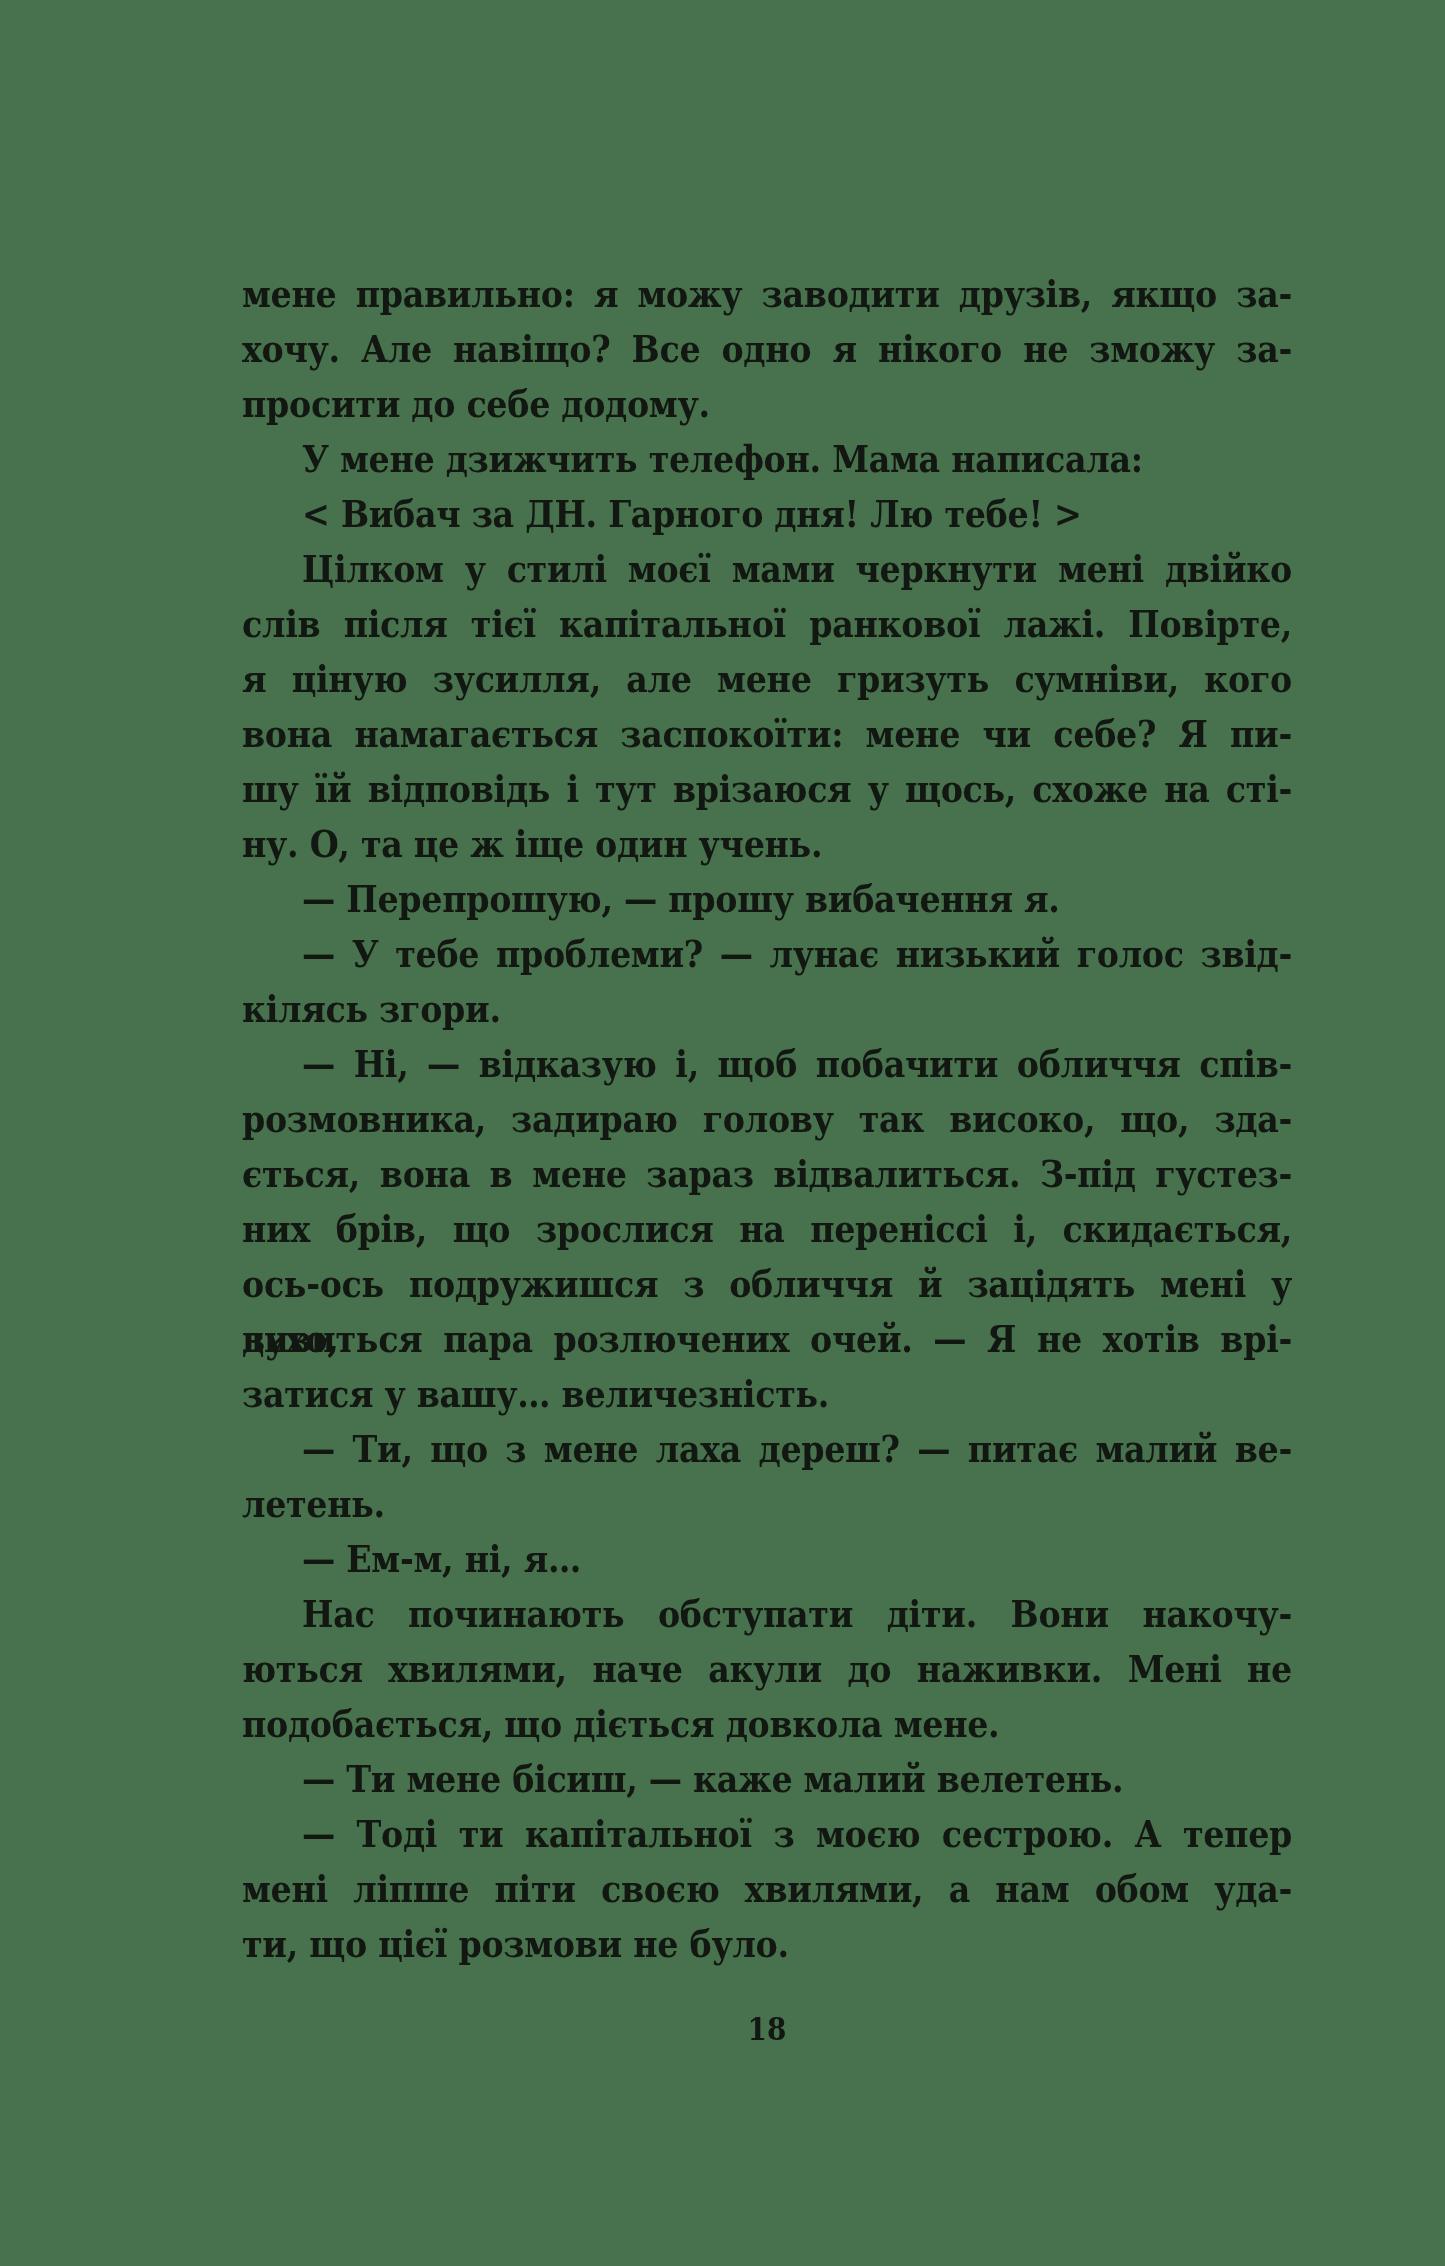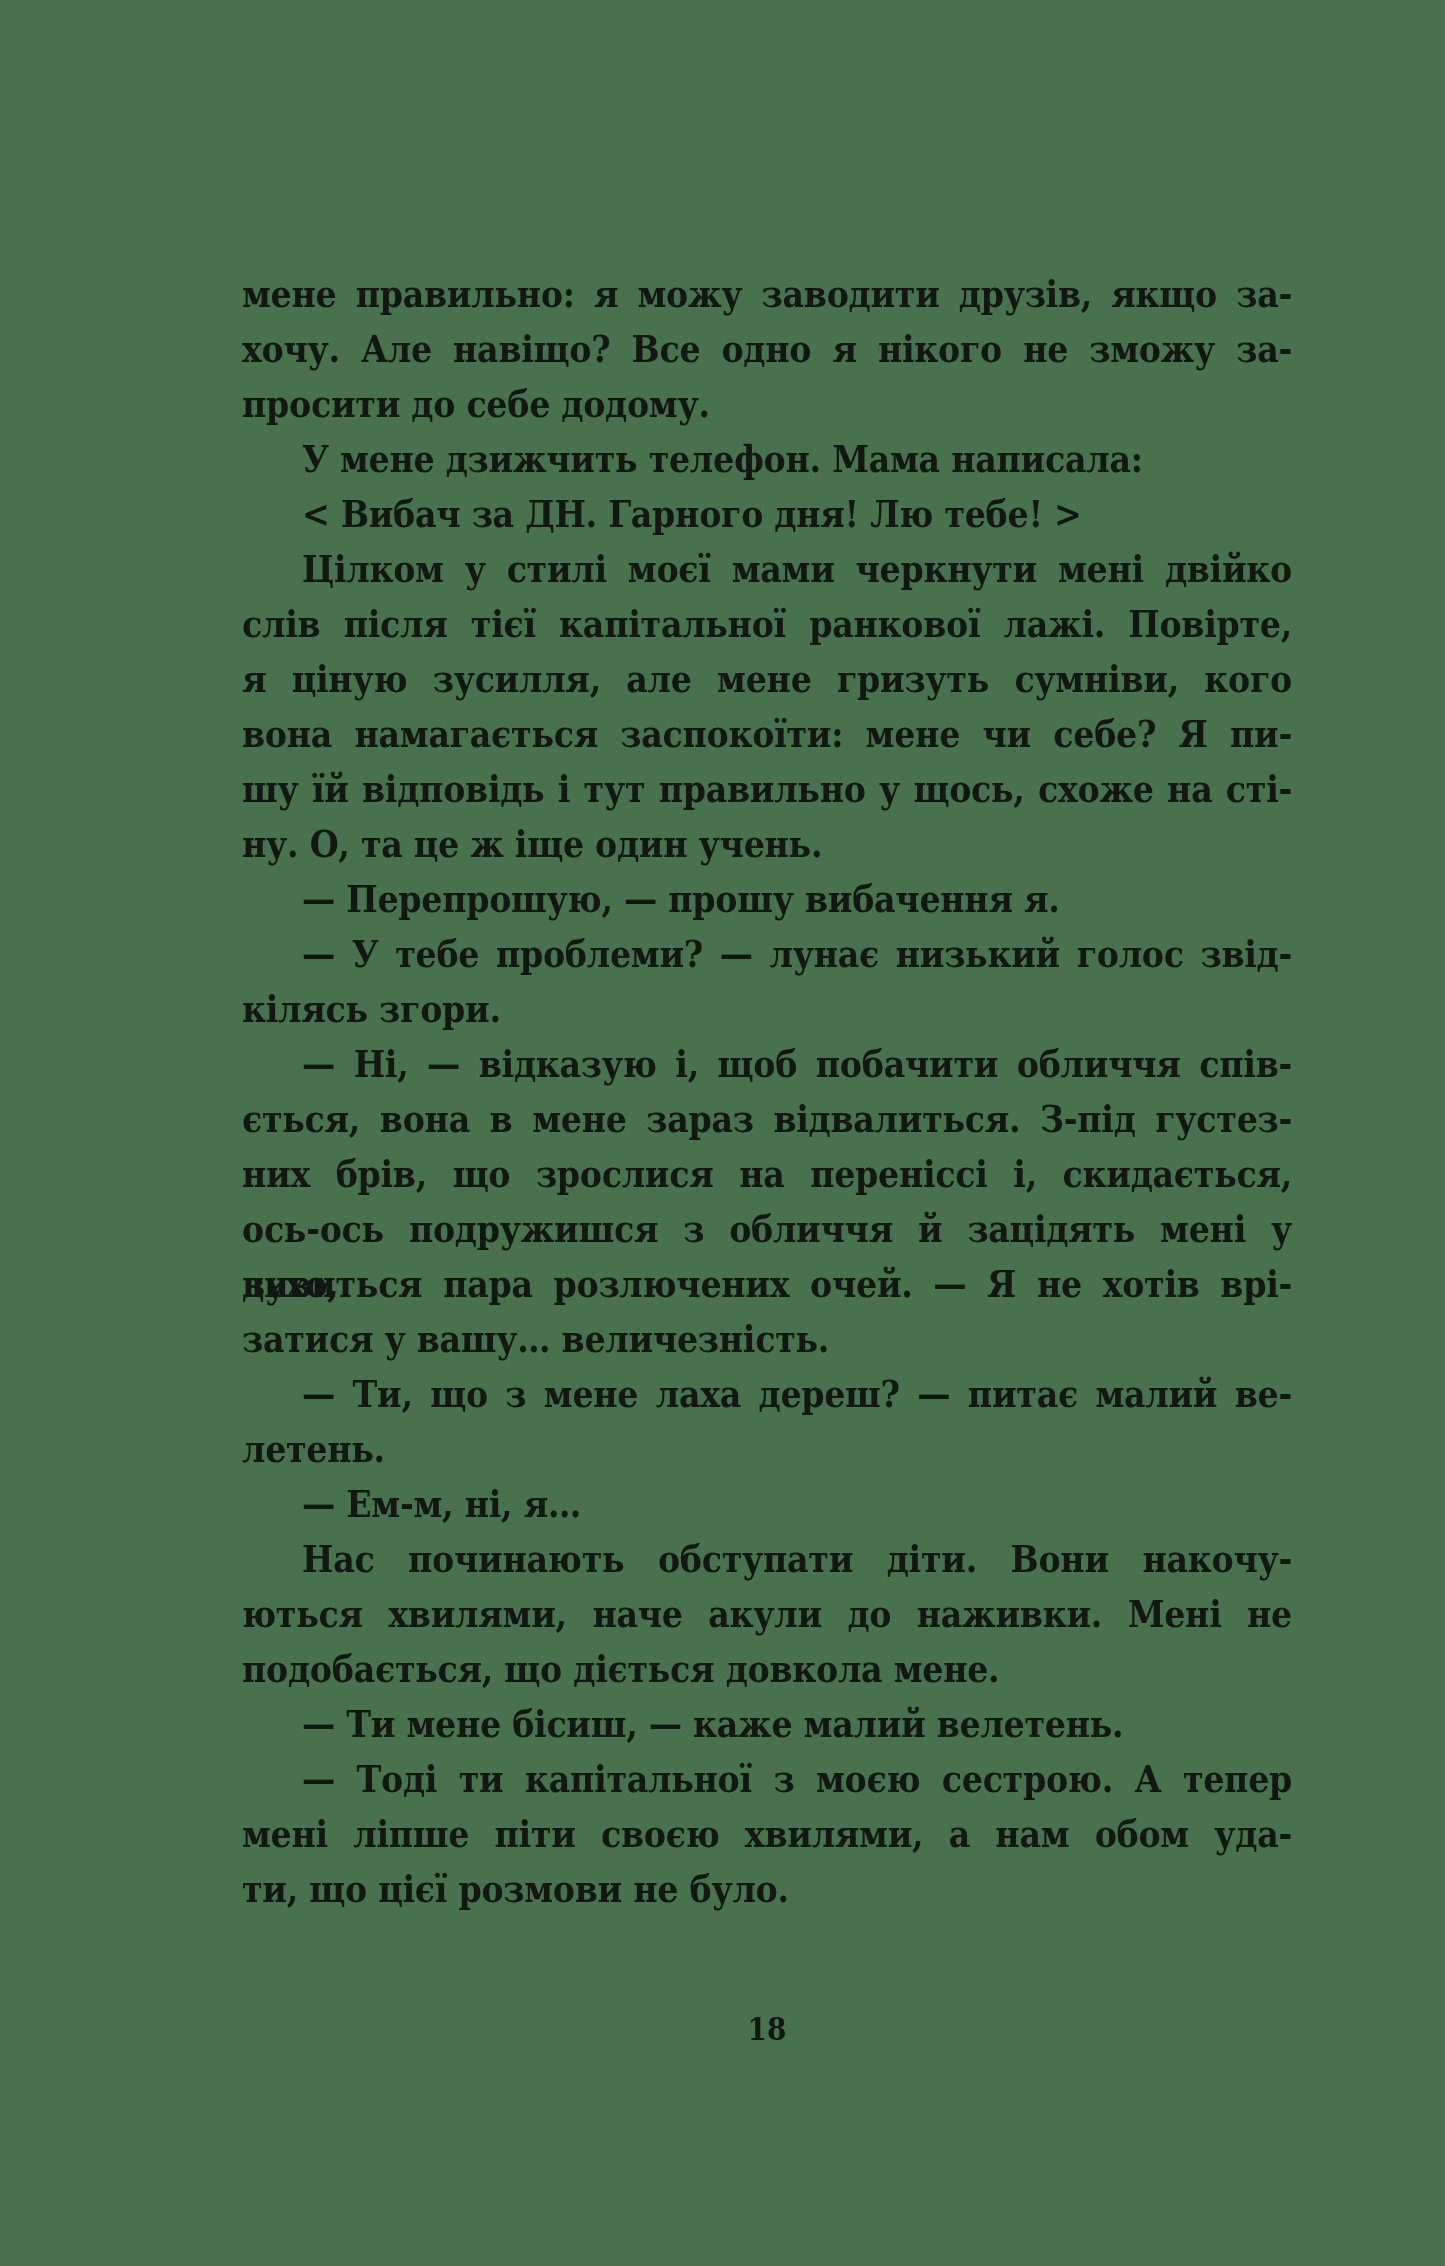--- a/index.html
+++ b/index.html
@@ -68,26 +68,27 @@
   <div class="text-block" id="text-block">
       <div class="text-line justify">мене правильно: я можу заводити друзів, якщо за-</div>
       <div class="text-line justify">хочу. Але навіщо? Все одно я нікого не зможу за-</div>
       <div class="text-line left">просити до себе додому.</div>
       <div class="text-line left indent">У мене дзижчить телефон. Мама написала:</div>
       <div class="text-line left indent">&lt; Вибач за ДН. Гарного дня! Лю тебе! &gt;</div>
       <div class="text-line justify indent">Цілком у стилі моєї мами черкнути мені двійко</div>
       <div class="text-line justify">слів після тієї капітальної ранкової лажі. Повірте,</div>
       <div class="text-line justify">я ціную зусилля, але мене гризуть сумніви, кого</div>
       <div class="text-line justify">вона намагається заспокоїти: мене чи себе? Я пи-</div>
-      <div class="text-line justify">шу їй відповідь і тут правильно у щось, схоже на сті-</div>
+      <div class="text-line justify">шу їй відповідь і тут врізаюся у щось, схоже на сті-</div>
       <div class="text-line left">ну. О, та це ж іще один учень.</div>
       <div class="text-line left indent">— Перепрошую, — прошу вибачення я.</div>
       <div class="text-line justify indent">— У тебе проблеми? — лунає низький голос звід-</div>
       <div class="text-line left">кілясь згори.</div>
       <div class="text-line justify indent">— Ні, — відказую і, щоб побачити обличчя спів-</div>
+      <div class="text-line justify">розмовника, задираю голову так високо, що, зда-</div>
       <div class="text-line justify">ється, вона в мене зараз відвалиться. З-під густез-</div>
       <div class="text-line justify">них брів, що зрослися на переніссі і, скидається,</div>
       <div class="text-line justify">ось-ось подружишся з обличчя й зацідять мені у вухо,</div>
       <div class="text-line justify">дивиться пара розлючених очей. — Я не хотів врі-</div>
       <div class="text-line left">затися у вашу… величезність.</div>
       <div class="text-line justify indent">— Ти, що з мене лаха дереш? — питає малий ве-</div>
       <div class="text-line left">летень.</div>
       <div class="text-line left indent">— Ем-м, ні, я…</div>
       <div class="text-line justify indent">Нас починають обступати діти. Вони накочу-</div>
       <div class="text-line justify">ються хвилями, наче акули до наживки. Мені не</div>

